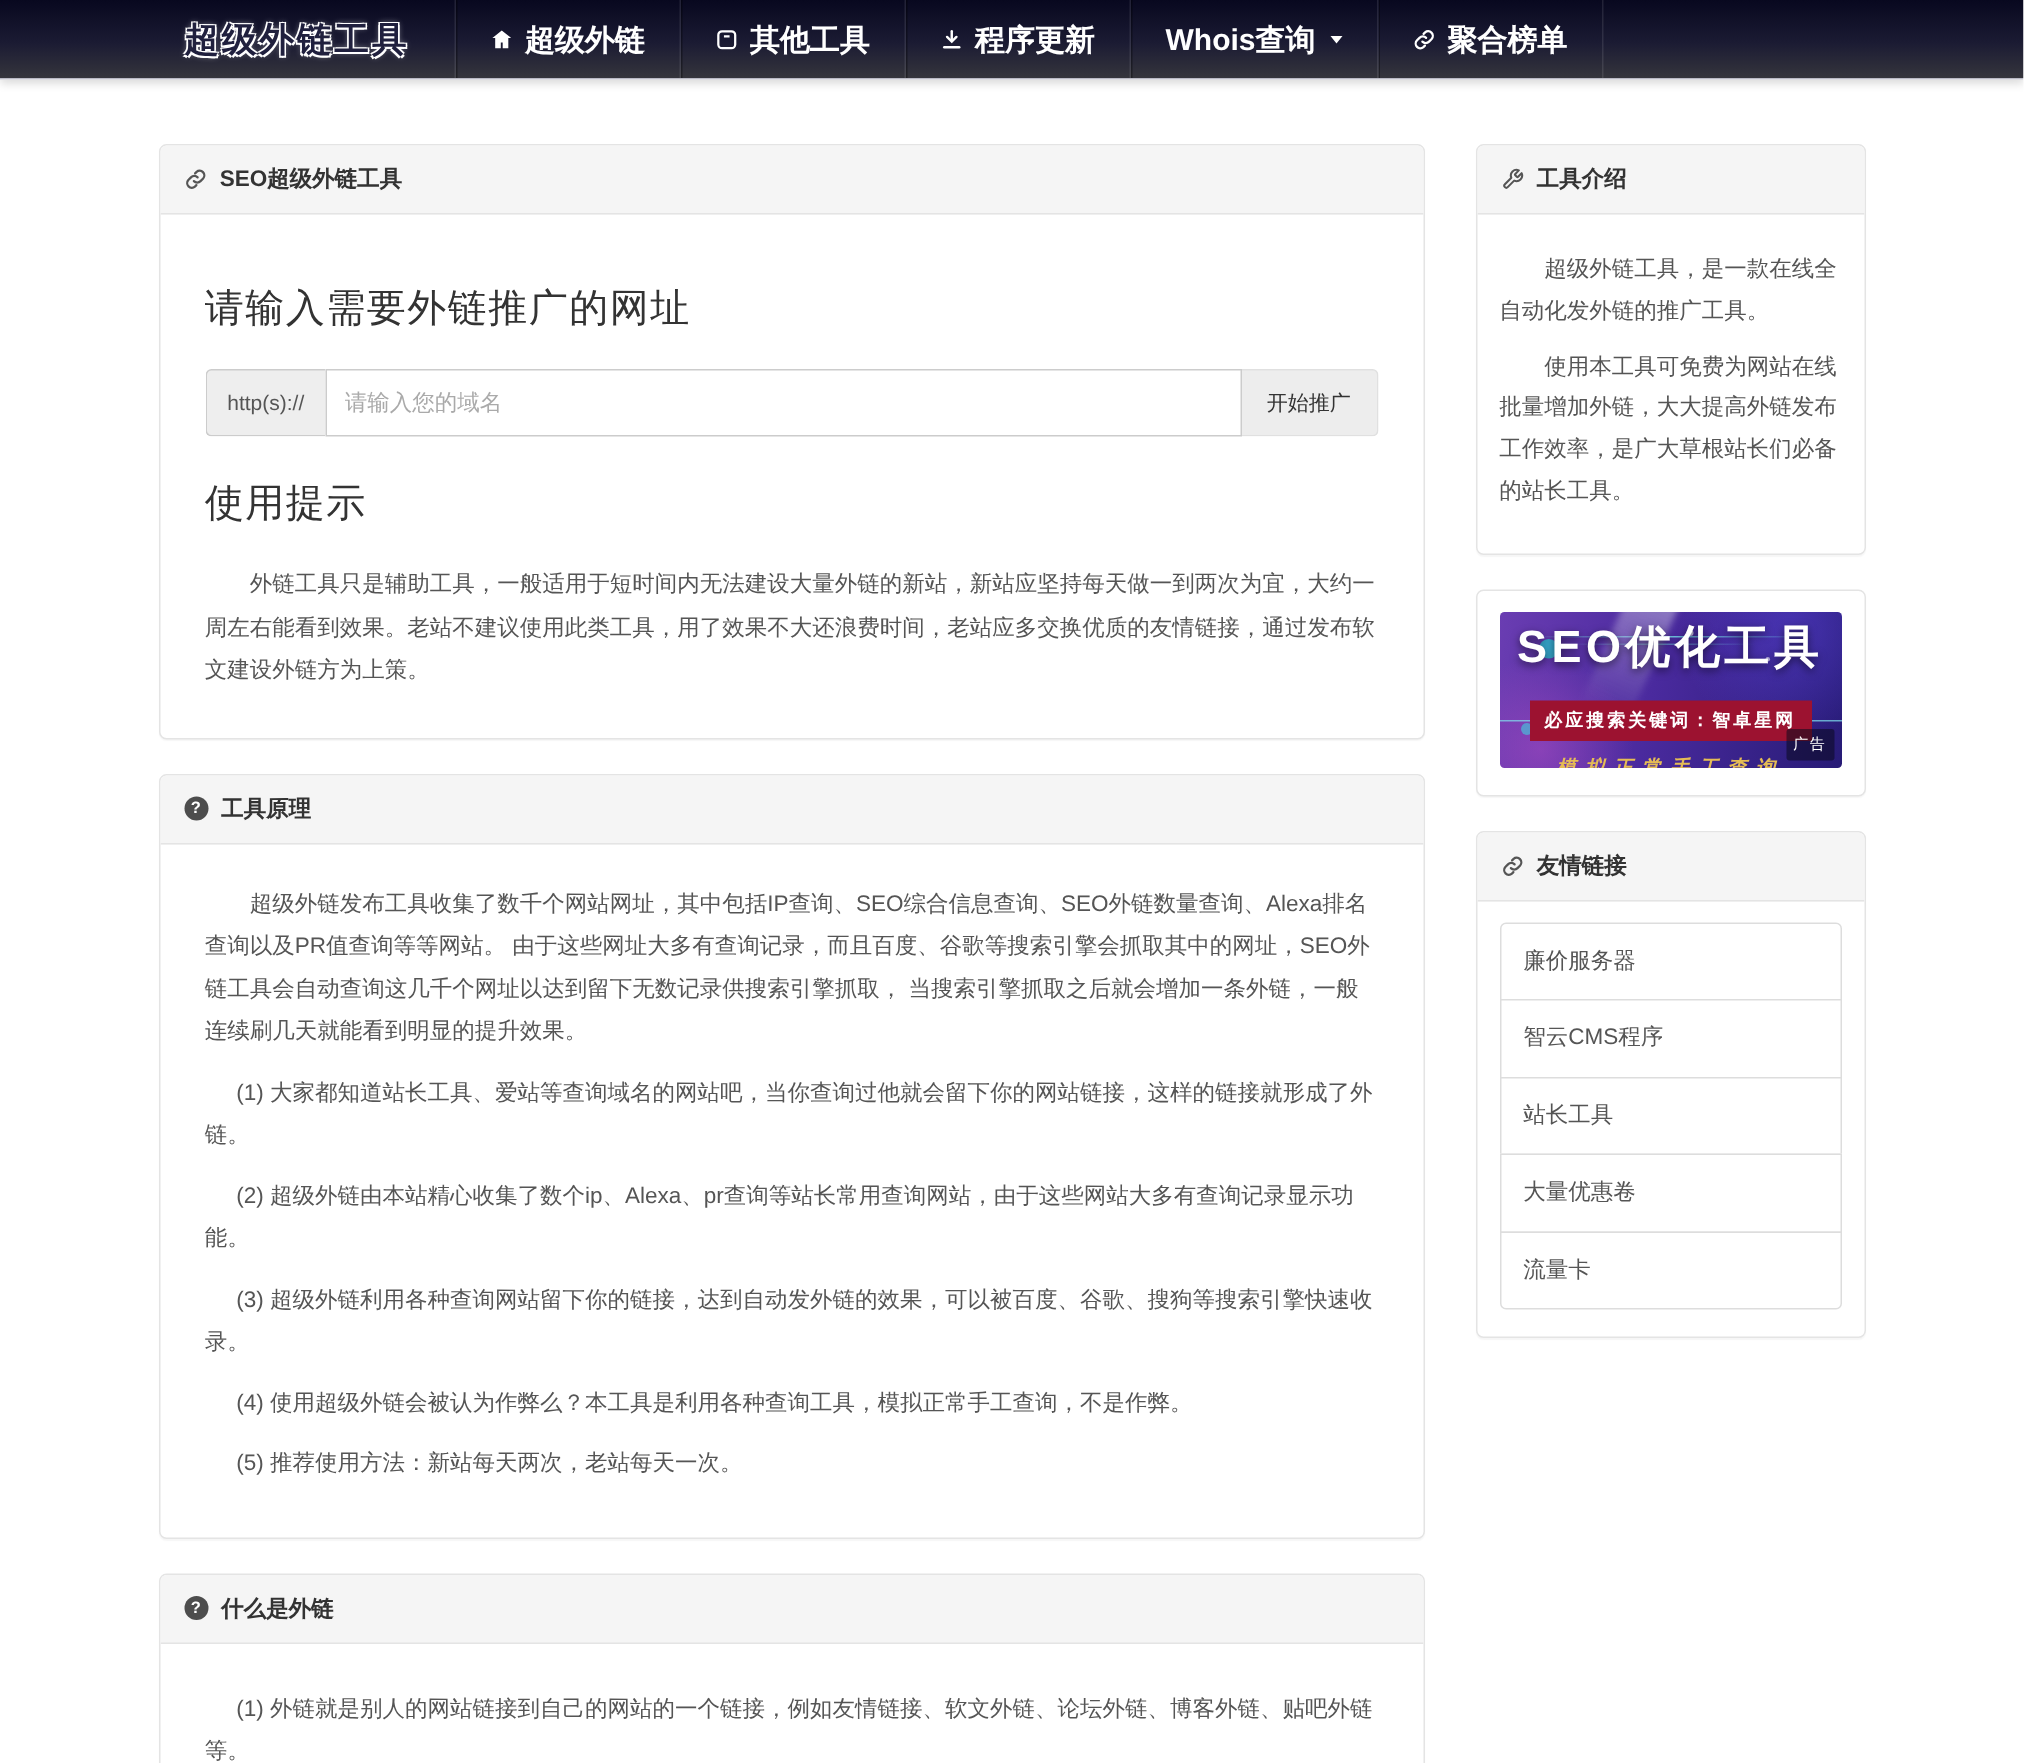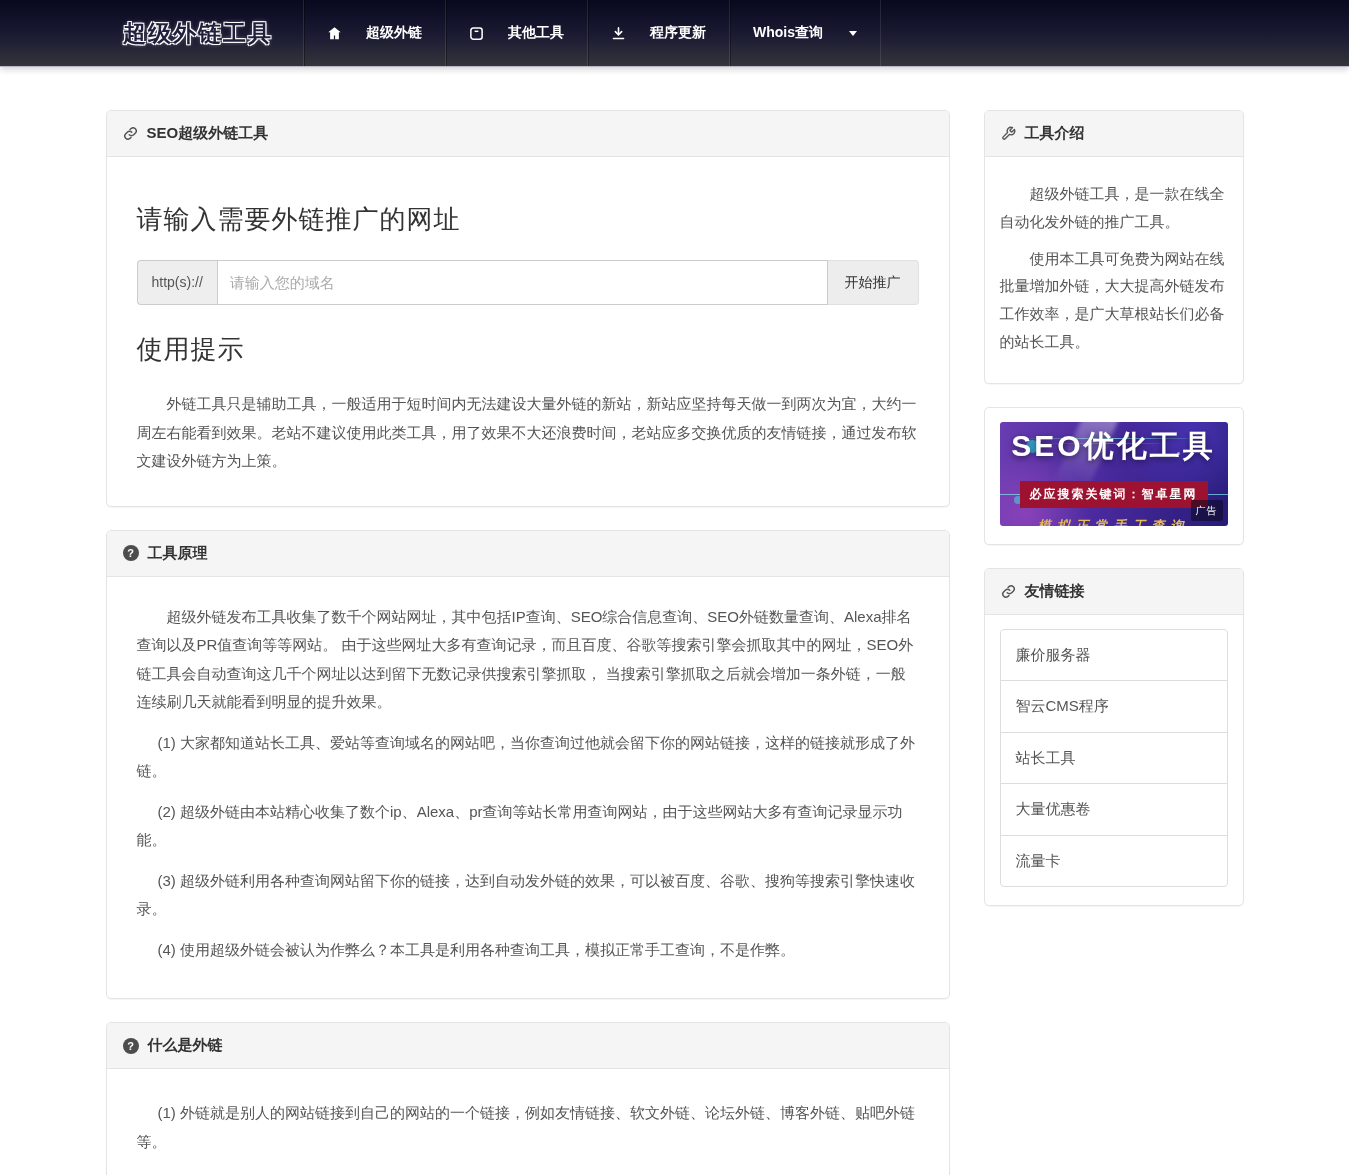--- a/index.html
+++ b/index.html
@@ -4,43 +4,43 @@
 <style>
   * { box-sizing: border-box; margin: 0; padding: 0; }
   body {
     background: #ffffff;
     font-family: "Liberation Sans", "DejaVu Sans", sans-serif;
     color: #555;
     font-size: 15px;
   }
   
   .navbar {
-    height: 67px;
+    height: 53px;
     background: linear-gradient(to bottom, #08081f 0%, #1b1b33 55%, #35353c 100%);
     border-bottom: 1px solid #b9b9c4;
     box-shadow: 0 3px 6px rgba(0,0,0,.15);
     position: relative;
     z-index: 10;
     padding-left: 35px;
   }
   .nav-inner {
     width: 1138px; margin: 0 auto; height: 100%;
     display: flex; align-items: stretch;
   }
   .brand {
     display: flex; align-items: center;
     font-size: 23px; font-weight: bold; letter-spacing: 2px;
     color: #20203e; cursor: pointer; text-decoration: none;
     text-shadow: -1px -1px 0 #fff, 1px -1px 0 #fff, -1px 1px 0 #fff, 1px 1px 0 #fff, 0 0 4px rgba(255,255,255,.55);
     padding-right: 30px;
   }
   .nav-items { display: flex; align-items: stretch; }
   .nav-item {
-    display: flex; align-items: center; gap: 24px;
-    padding: 0 23px; color: #fff; font-size: 14px; font-weight: bold;
+    display: flex; align-items: center; gap: 8px;
+    padding: 0 23px; color: #fff; font-size: 20px; font-weight: bold;
     text-decoration: none; cursor: pointer;
     border-left: 1px solid rgba(255,255,255,.10);
     box-shadow: inset 1px 0 0 rgba(0,0,0,.35);
   }
   .nav-item:last-child { border-right: 1px solid rgba(255,255,255,.10); }
   .nicon { display: inline-flex; align-items: center; }
   .nicon svg { width: 15px; height: 15px; }
   .caret {
     display: inline-block; width: 0; height: 0; margin-left: 2px;
     border-left: 4.5px solid transparent; border-right: 4.5px solid transparent;
@@ -193,20 +193,29 @@
           </svg>
         </span>
         <span>程序更新</span>
       </a>
 
       <a class="nav-item">
         <span>Whois查询</span>
         <span class="caret"></span>
       </a>
 
+      <a class="nav-item">
+        <span class="nicon">
+          <svg viewBox="0 0 24 24" fill="none" stroke="#fff" stroke-width="2.4" stroke-linecap="round">
+            <path d="M10 14a5 5 0 0 0 7.1 0l2.8-2.8a5 5 0 0 0-7-7.1l-1.6 1.6"></path>
+            <path d="M14 10a5 5 0 0 0-7.1 0l-2.8 2.8a5 5 0 0 0 7 7.1l1.6-1.6"></path>
+          </svg>
+        </span>
+        <span>聚合榜单</span>
+      </a>
 
     </div>
   </div>
 </nav>
 
 <div class="container">
 
   <div class="main-col">
 
     <div class="panel">
@@ -235,20 +244,21 @@
       <div class="panel-heading">
         <span class="qbadge">?</span>
         <span>工具原理</span>
       </div>
       <div class="panel-body">
         <p class="indent">超级外链发布工具收集了数千个网站网址，其中包括IP查询、SEO综合信息查询、SEO外链数量查询、Alexa排名查询以及PR值查询等等网站。 由于这些网址大多有查询记录，而且百度、谷歌等搜索引擎会抓取其中的网址，SEO外链工具会自动查询这几千个网址以达到留下无数记录供搜索引擎抓取， 当搜索引擎抓取之后就会增加一条外链，一般连续刷几天就能看到明显的提升效果。</p>
         <p class="num-item">(1) 大家都知道站长工具、爱站等查询域名的网站吧，当你查询过他就会留下你的网站链接，这样的链接就形成了外链。</p>
         <p class="num-item">(2) 超级外链由本站精心收集了数个ip、Alexa、pr查询等站长常用查询网站，由于这些网站大多有查询记录显示功能。</p>
         <p class="num-item">(3) 超级外链利用各种查询网站留下你的链接，达到自动发外链的效果，可以被百度、谷歌、搜狗等搜索引擎快速收录。</p>
         <p class="num-item">(4) 使用超级外链会被认为作弊么？本工具是利用各种查询工具，模拟正常手工查询，不是作弊。</p>
+        <p class="num-item">(5) 推荐使用方法：新站每天两次，老站每天一次。</p>
       </div>
     </div>
 
     <div class="panel">
       <div class="panel-heading">
         <span class="qbadge">?</span>
         <span>什么是外链</span>
       </div>
       <div class="panel-body">
         <p class="num-item">(1) 外链就是别人的网站链接到自己的网站的一个链接，例如友情链接、软文外链、论坛外链、博客外链、贴吧外链等。</p>

